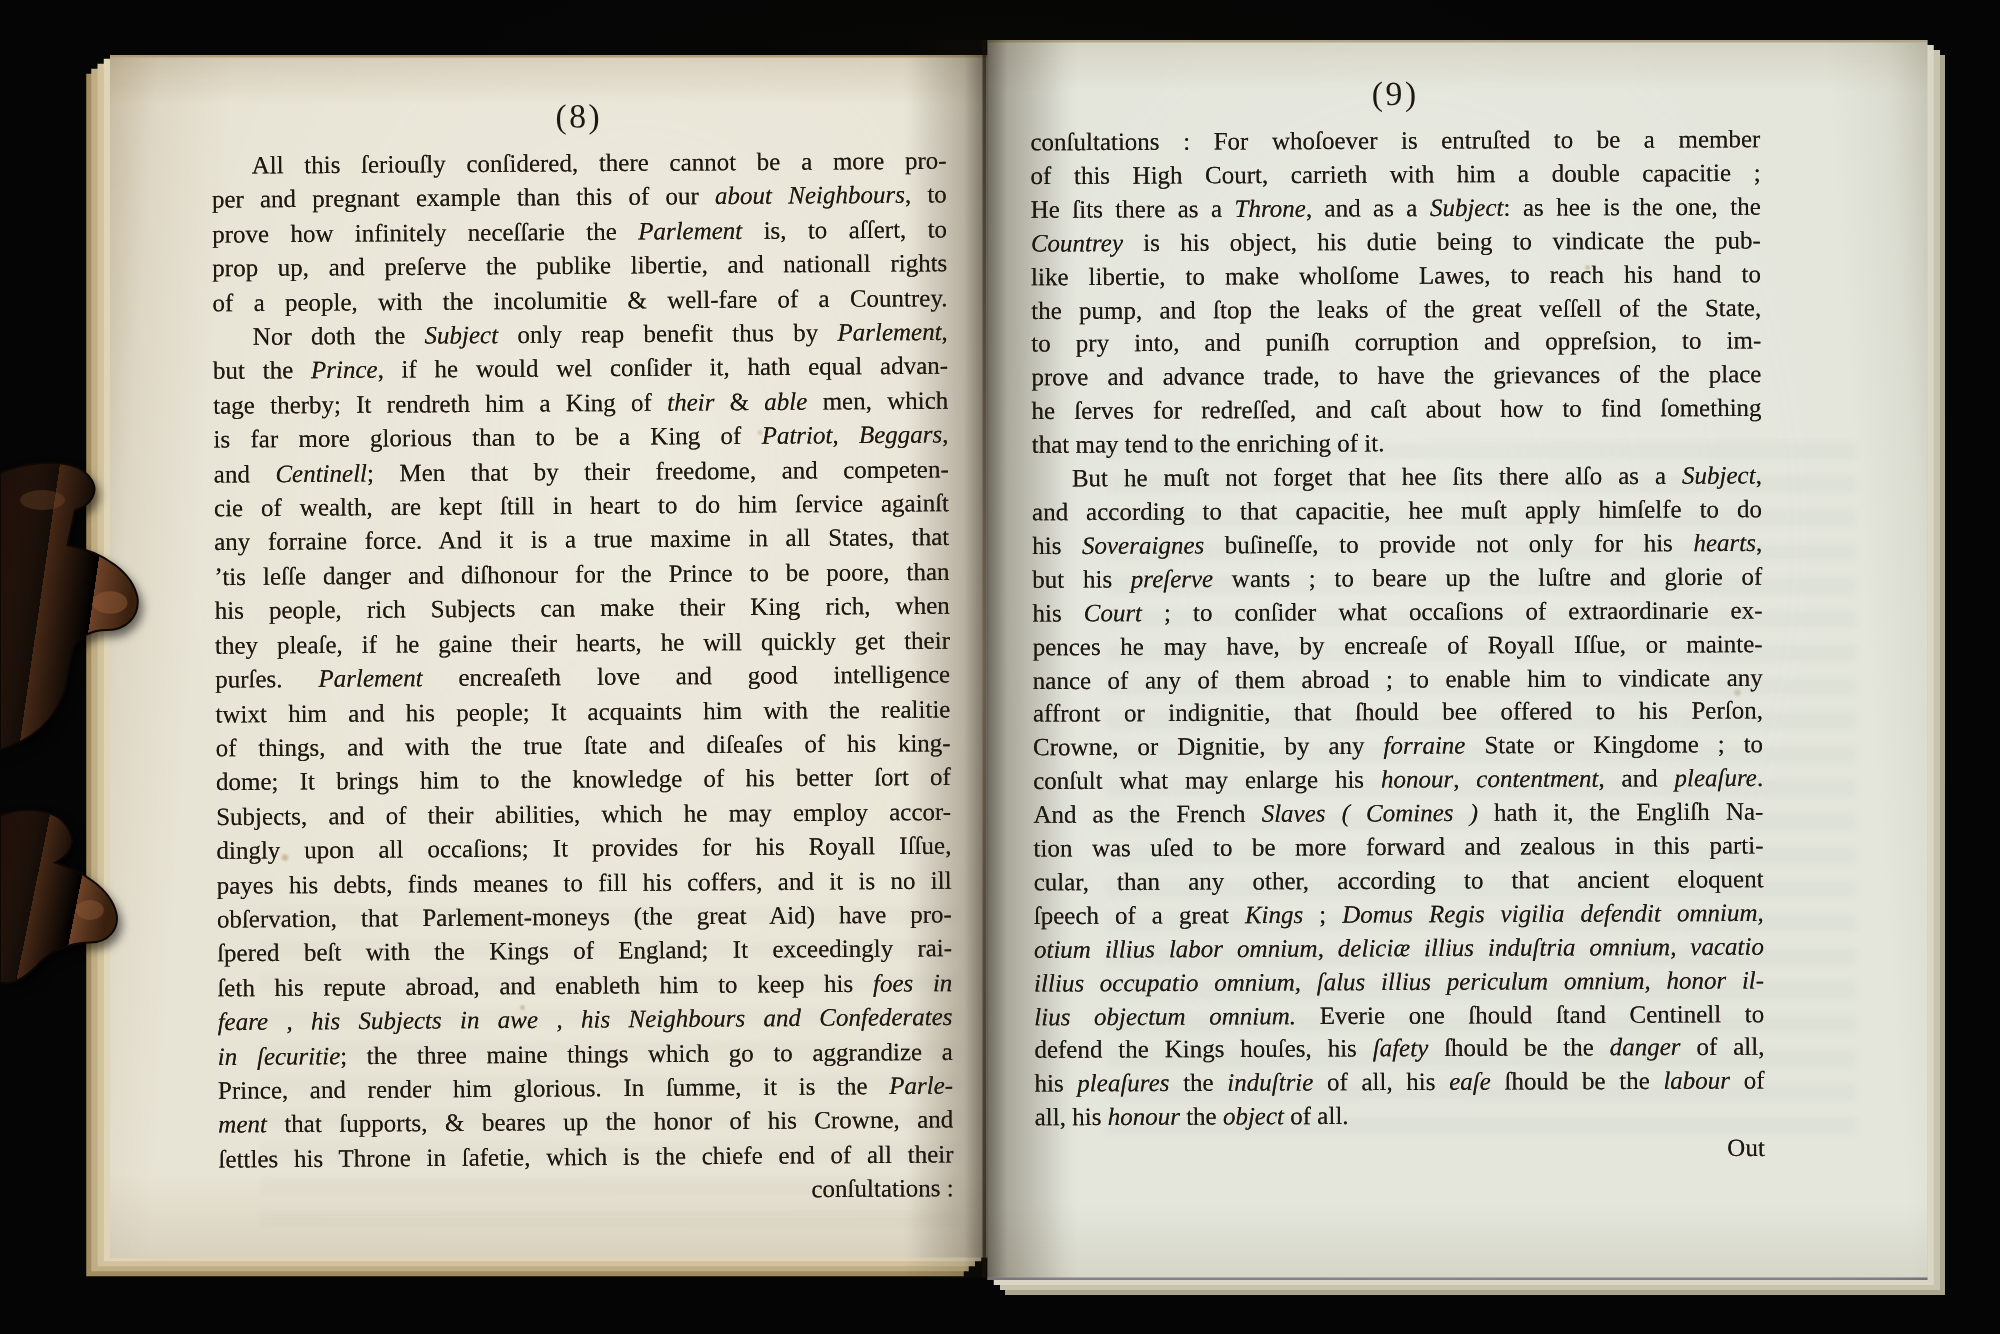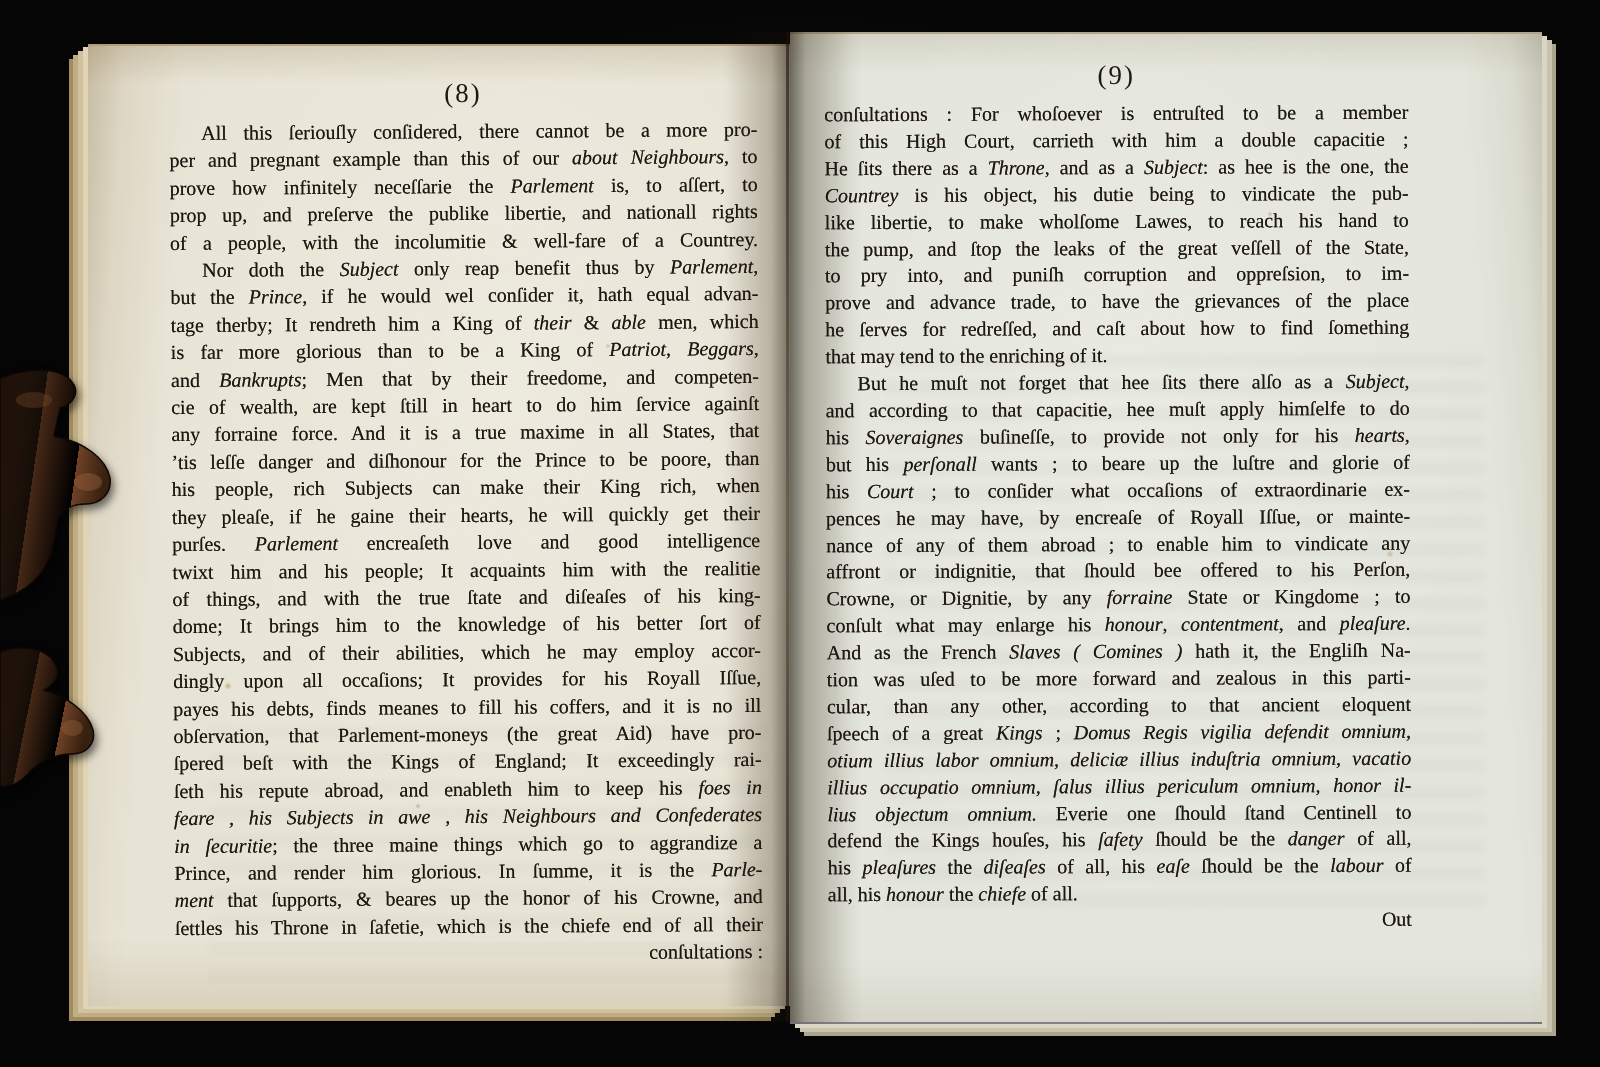--- a/index.html
+++ b/index.html
@@ -78,21 +78,21 @@
       <div>
           <div class="ln ln-ind">All this ſeriouſly conſidered, there cannot be a more pro-</div>
           <div class="ln">per and pregnant example than this of our <em>about Neighbours</em>, to</div>
           <div class="ln">prove how infinitely neceſſarie the <em>Parlement</em> is, to aſſert, to</div>
           <div class="ln">prop up, and preſerve the publike libertie, and nationall rights</div>
           <div class="ln">of a people, with the incolumitie &amp; well-fare of a Countrey.</div>
           <div class="ln ln-ind">Nor doth the <em>Subject</em> only reap benefit thus by <em>Parlement</em>,</div>
           <div class="ln">but the <em>Prince</em>, if he would wel conſider it, hath equal advan-</div>
           <div class="ln">tage therby; It rendreth him a King of <em>their</em> &amp; <em>able</em> men, which</div>
           <div class="ln">is far more glorious than to be a King of <em>Patriot</em>, <em>Beggars</em>,</div>
-          <div class="ln">and <em>Bankrupts</em>; Men that by their freedome, and competen-</div>
+          <div class="ln">and <em>Centinell</em>; Men that by their freedome, and competen-</div>
           <div class="ln">cie of wealth, are kept ſtill in heart to do him ſervice againſt</div>
           <div class="ln">any forraine force. And it is a true maxime in all States, that</div>
           <div class="ln">’tis leſſe danger and diſhonour for the Prince to be poore, than</div>
           <div class="ln">his people, rich Subjects can make their King rich, when</div>
           <div class="ln">they pleaſe, if he gaine their hearts, he will quickly get their</div>
           <div class="ln">purſes. <em>Parlement</em> encreaſeth love and good intelligence</div>
           <div class="ln">twixt him and his people; It acquaints him with the realitie</div>
           <div class="ln">of things, and with the true ſtate and diſeaſes of his king-</div>
           <div class="ln">dome; It brings him to the knowledge of his better ſort of</div>
           <div class="ln">Subjects, and of their abilities, which he may employ accor-</div>
@@ -122,37 +122,37 @@
           <div class="ln"><em>Countrey</em> is his object, his dutie being to vindicate the pub-</div>
           <div class="ln">like libertie, to make wholſome Lawes, to reach his hand to</div>
           <div class="ln">the pump, and ſtop the leaks of the great veſſell of the State,</div>
           <div class="ln">to pry into, and puniſh corruption and oppreſsion, to im-</div>
           <div class="ln">prove and advance trade, to have the grievances of the place</div>
           <div class="ln">he ſerves for redreſſed, and caſt about how to find ſomething</div>
           <div class="ln ln-l">that may tend to the enriching of it.</div>
           <div class="ln ln-ind">But he muſt not forget that hee ſits there alſo as a <em>Subject</em>,</div>
           <div class="ln">and according to that capacitie, hee muſt apply himſelfe to do</div>
           <div class="ln">his <em>Soveraignes</em> buſineſſe, to provide not only for his <em>hearts</em>,</div>
-          <div class="ln">but his <em>perſonall</em> wants ; to beare up the luſtre and glorie of</div>
+          <div class="ln">but his <em>preſerve</em> wants ; to beare up the luſtre and glorie of</div>
           <div class="ln">his <em>Court</em> ; to conſider what occaſions of extraordinarie ex-</div>
           <div class="ln">pences he may have, by encreaſe of Royall Iſſue, or mainte-</div>
           <div class="ln">nance of any of them abroad ; to enable him to vindicate any</div>
           <div class="ln">affront or indignitie, that ſhould bee offered to his Perſon,</div>
           <div class="ln">Crowne, or Dignitie, by any <em>forraine</em> State or Kingdome ; to</div>
           <div class="ln">conſult what may enlarge his <em>honour</em>, <em>contentment</em>, and <em>pleaſure</em>.</div>
           <div class="ln">And as the French <em>Slaves ( Comines )</em> hath it, the Engliſh Na-</div>
           <div class="ln">tion was uſed to be more forward and zealous in this parti-</div>
           <div class="ln">cular, than any other, according to that ancient eloquent</div>
           <div class="ln">ſpeech of a great <em>Kings</em> ; <em>Domus Regis vigilia defendit omnium,</em></div>
           <div class="ln"><em>otium illius labor omnium, deliciæ illius induſtria omnium, vacatio</em></div>
           <div class="ln"><em>illius occupatio omnium, ſalus illius periculum omnium, honor il-</em></div>
           <div class="ln"><em>lius objectum omnium.</em> Everie one ſhould ſtand Centinell to</div>
           <div class="ln">defend the Kings houſes, his <em>ſafety</em> ſhould be the <em>danger</em> of all,</div>
-          <div class="ln">his <em>pleaſures</em> the <em>diſeaſes</em> of all, his <em>eaſe</em> ſhould be the <em>labour</em> of</div>
-          <div class="ln ln-l">all, his <em>honour</em> the <em>chiefe</em> of all.</div>
+          <div class="ln">his <em>pleaſures</em> the <em>induſtrie</em> of all, his <em>eaſe</em> ſhould be the <em>labour</em> of</div>
+          <div class="ln ln-l">all, his <em>honour</em> the <em>object</em> of all.</div>
           <div class="ln ln-r">Out</div>
         </div>
     </div>
   </div>
 
   <div class="gutter"></div>
   <div class="gutter-line"></div>
 
   <svg class="clasp" viewBox="0 0 120 432" xmlns="http://www.w3.org/2000/svg">
     <defs>

